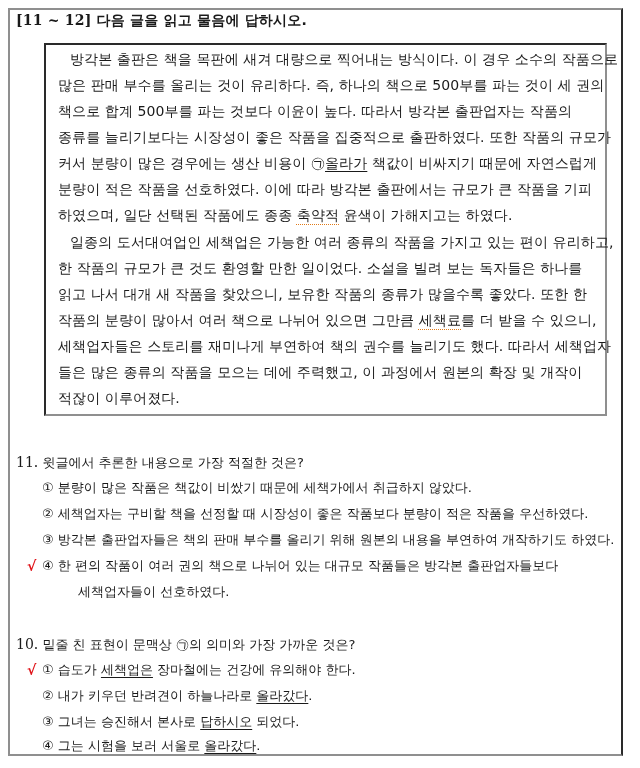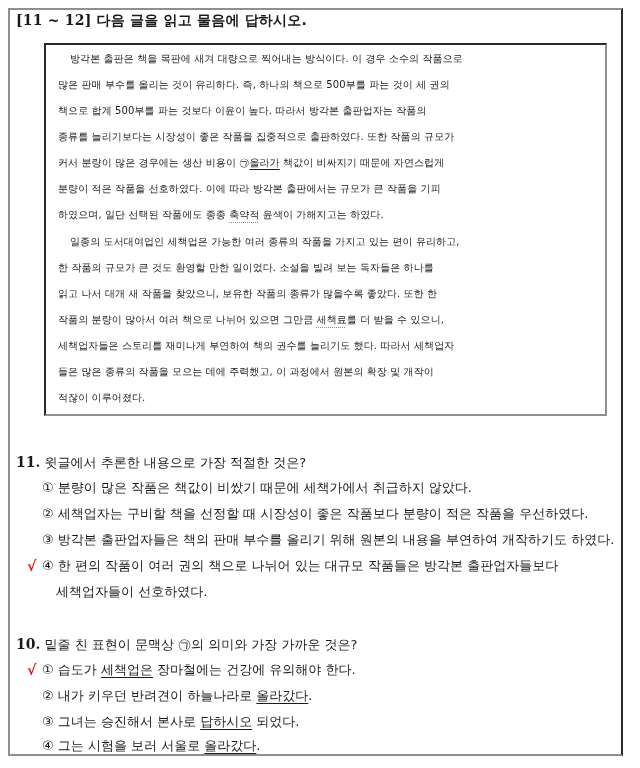--- a/index.html
+++ b/index.html
@@ -49,21 +49,21 @@
       height: 373px;
       border-top: 2px solid #2a2a2a;
       border-left: 2px solid #2a2a2a;
       border-right: 2px solid #8f8f8f;
       border-bottom: 2px solid #8f8f8f;
       box-sizing: border-box;
     }
     .passage-line {
       position: absolute;
       left: 58px;
-      font-size: 10px;
+      font-size: 14px;
       line-height: 18px;
       white-space: nowrap;
       letter-spacing: 0.1px;
     }
     .passage-line.indent { left: 70px; }
     .ul {
       text-decoration: underline;
       text-underline-offset: 3px;
       text-decoration-thickness: 1px;
     }
@@ -74,32 +74,32 @@
     }
     .q-title {
       position: absolute;
       left: 16px;
       font-size: 13px;
       line-height: 18px;
       white-space: nowrap;
     }
     .q-title .qnum {
       font-family: "DejaVu Serif", "Liberation Serif", serif;
-      font-weight: bold;
+      font-weight: normal;
       font-size: 14px;
     }
     .option {
       position: absolute;
       left: 42px;
       font-size: 13px;
       line-height: 18px;
       white-space: nowrap;
       text-align: center;
     }
-    .option.cont { left: 56px; }
+    .option.cont { left: 78px; }
     .check {
       position: absolute;
       left: 27px;
       font-size: 14px;
       line-height: 18px;
       color: #e0141a;
       font-weight: bold;
     }
   </style>
 </head>

